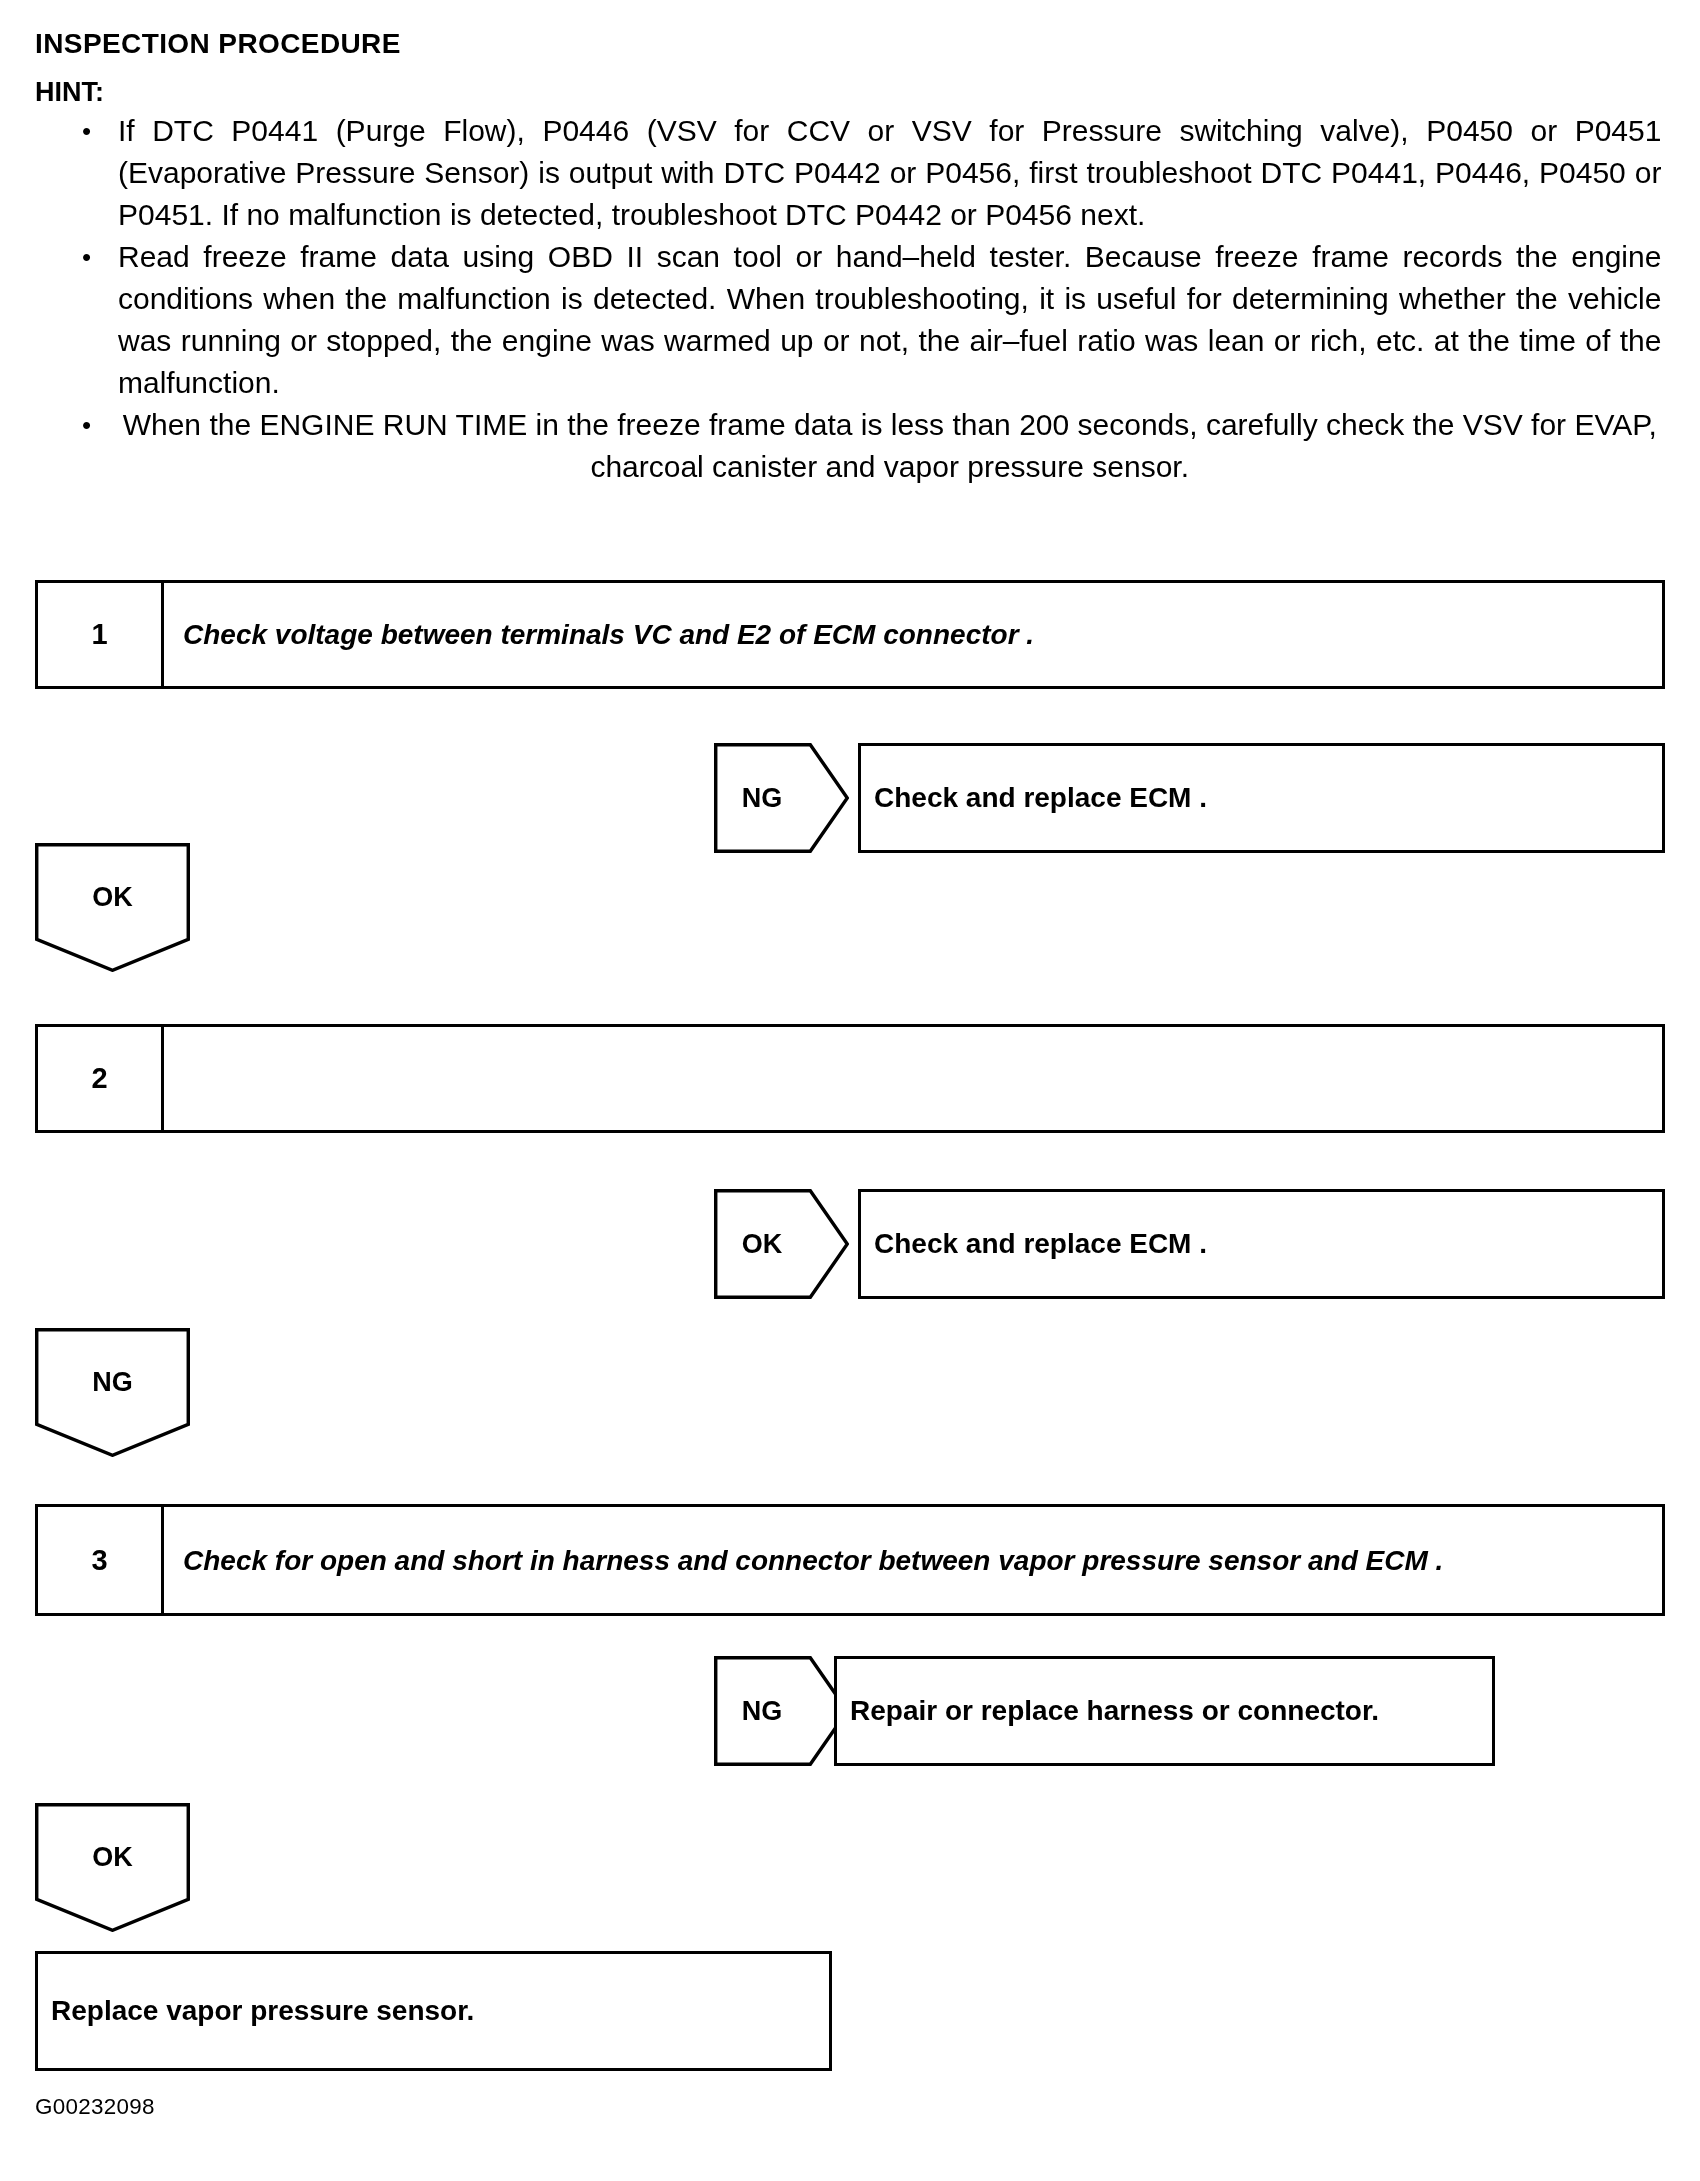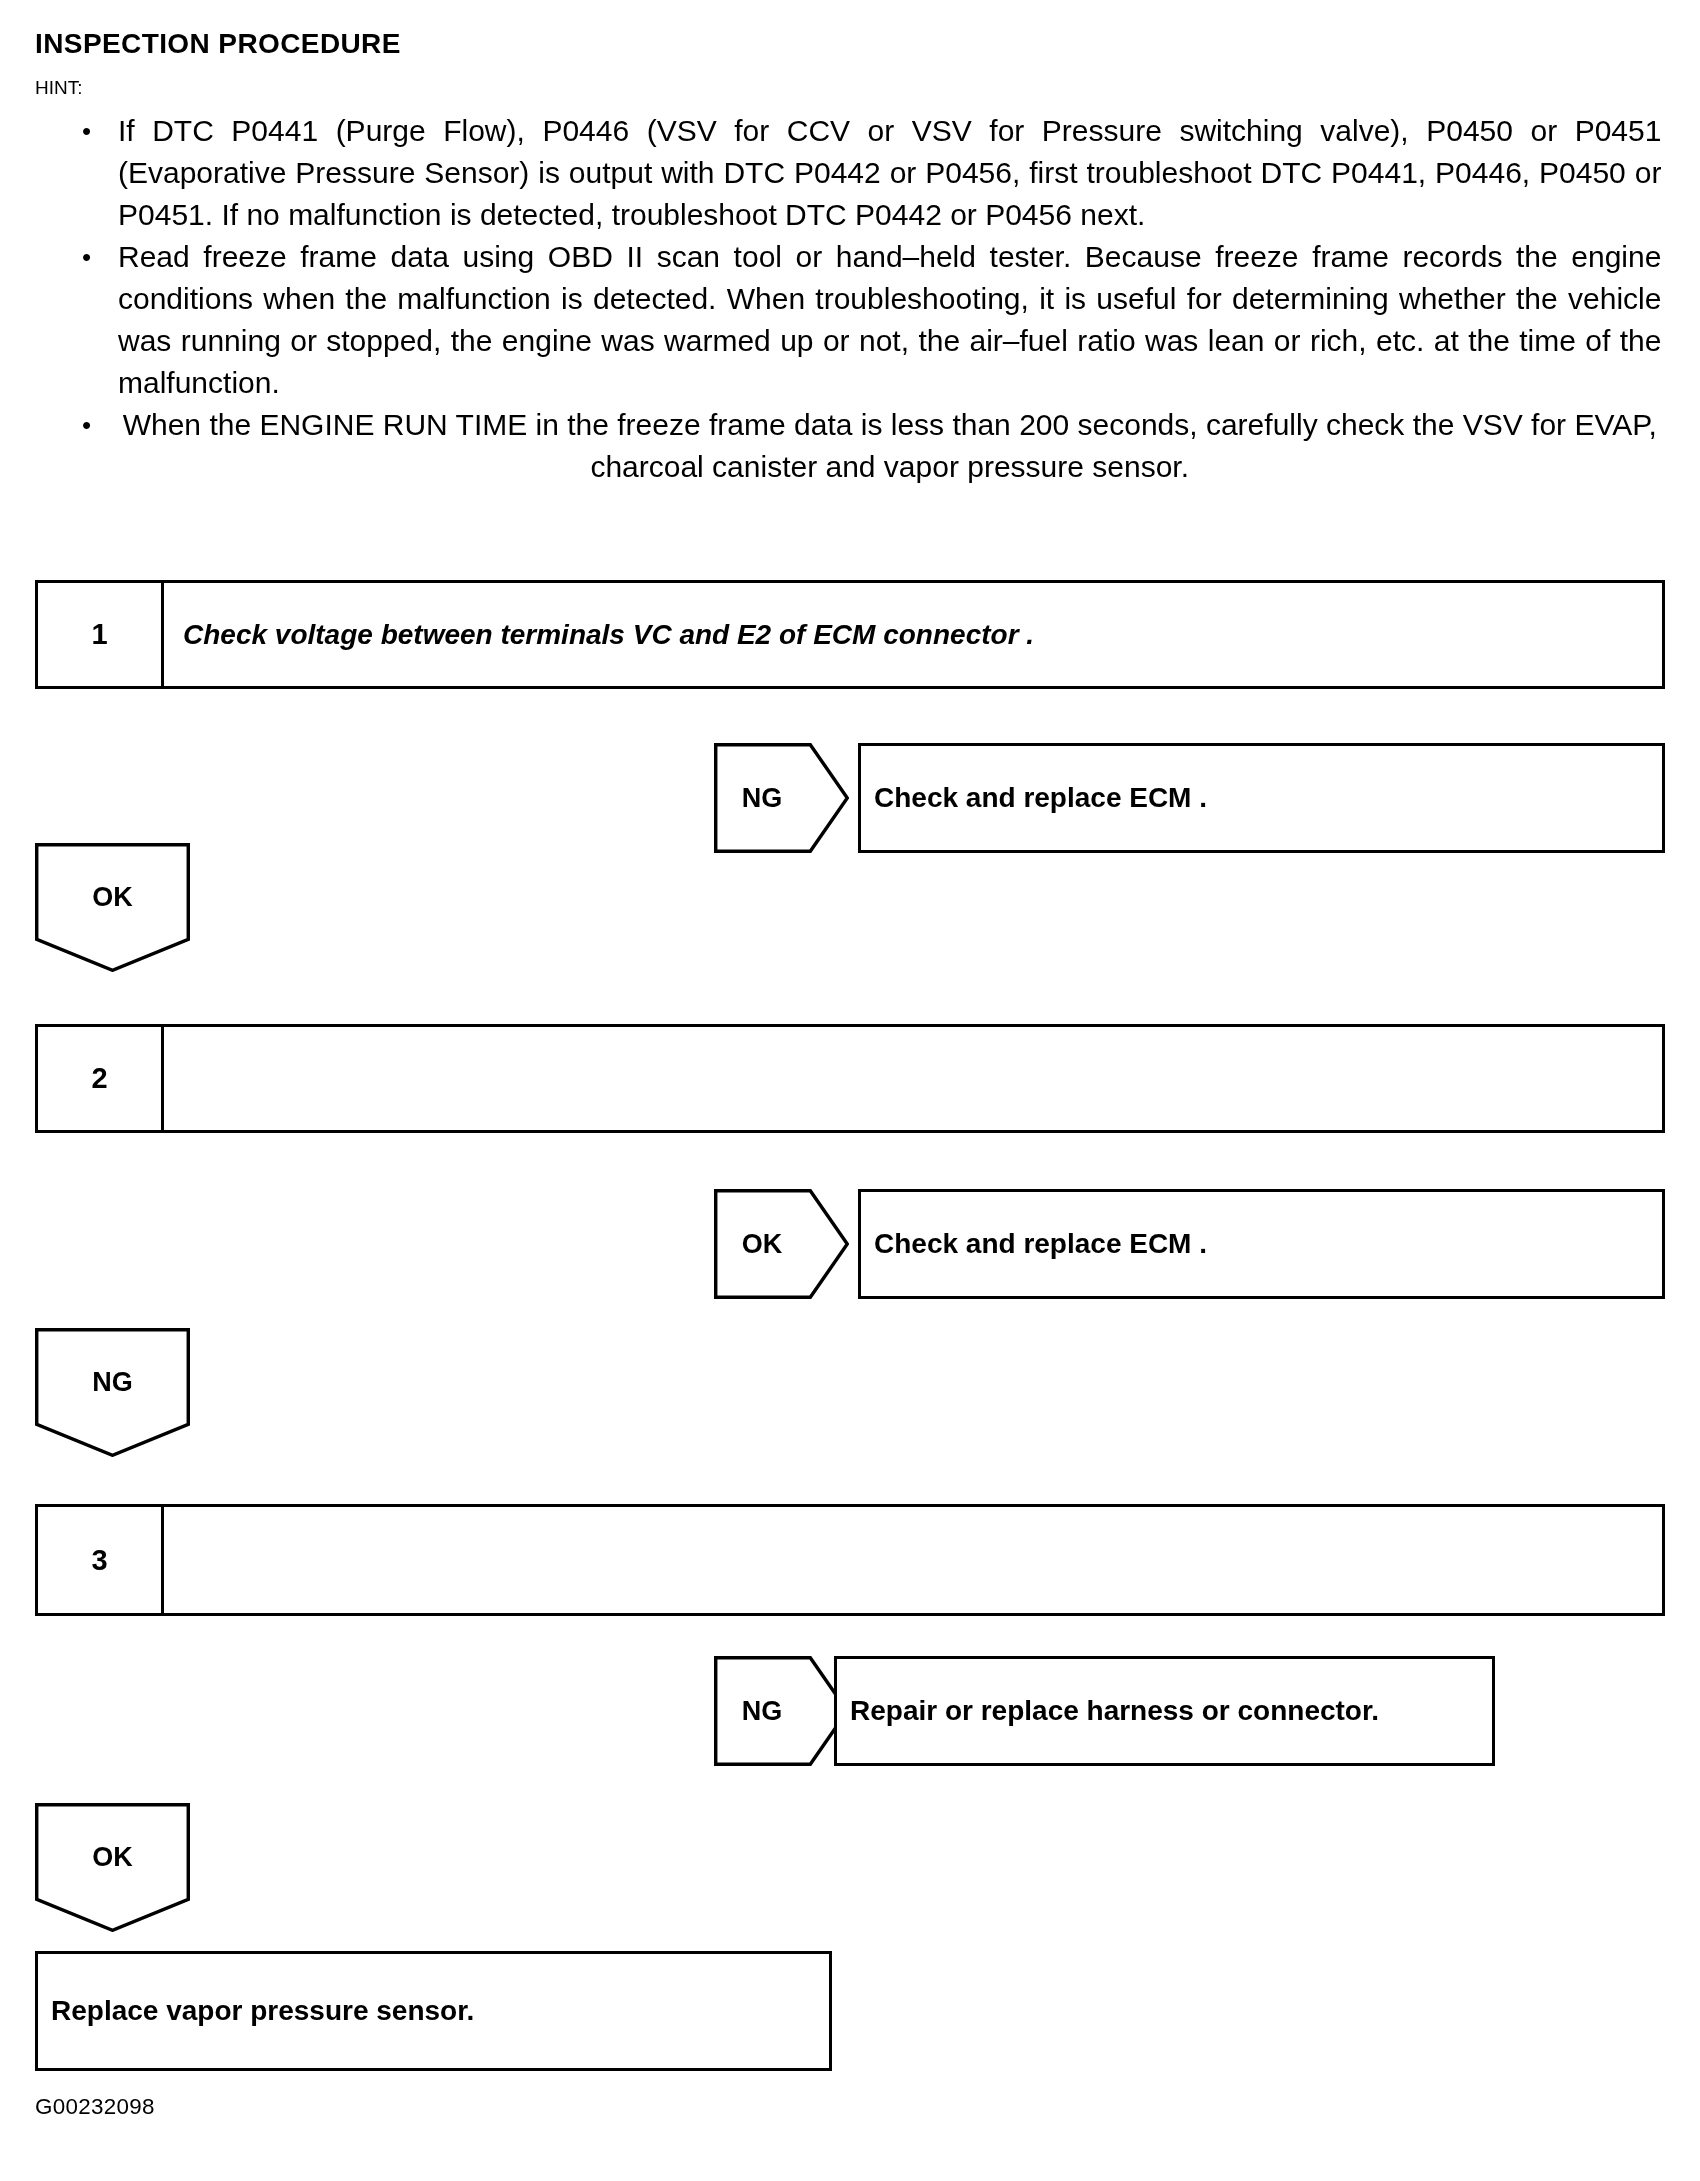--- a/index.html
+++ b/index.html
@@ -22,22 +22,22 @@
     left: 35px;
     top: 27.5px;
     font-size: 28px;
     font-weight: bold;
     letter-spacing: 0.4px;
   }
   #hint-label {
     position: absolute;
     left: 35px;
     top: 77px;
-    font-size: 19px;
-    font-weight: normal;
+    font-size: 27px;
+    font-weight: bold;
   }
 
   
   #hint-list {
     position: absolute;
     left: 35px;
     top: 110px;
     width: 1635px;
   }
   .hint-item {
@@ -228,20 +228,23 @@
 
 <div class="tag-down" style="left:35px; top:1328px;">
   <svg viewBox="0 0 180 150" preserveAspectRatio="none" aria-hidden="true">
     <polygon points="2,2 178,2 178,112 90,148 2,112" fill="#ffffff" stroke="#000000" stroke-width="4"></polygon>
   </svg>
   <span class="taglabel">NG</span>
 </div>
 
 <div class="flow-box" style="left:35px; top:1504px; width:1630px; height:112px;">
   <div class="step-num-cell">3</div>
+  <div class="step-text-cell" style="padding-right:12px;">
+    <span class="step-text">Check for open and short in harness and connector between vapor pressure sensor and ECM .</span>
+  </div>
 </div>
 
 <div class="tag-right" style="left:714px; top:1656px;">
   <svg viewBox="0 0 157 128" preserveAspectRatio="none" aria-hidden="true">
     <polygon points="2,2 112,2 155,64 112,126 2,126" fill="#ffffff" stroke="#000000" stroke-width="4"></polygon>
   </svg>
   <span class="taglabel">NG</span>
 </div>
 <div class="result-box" style="left:834px; top:1656px; width:661px; height:110px;">
   <span class="result-text">Repair or replace harness or connector.</span>

